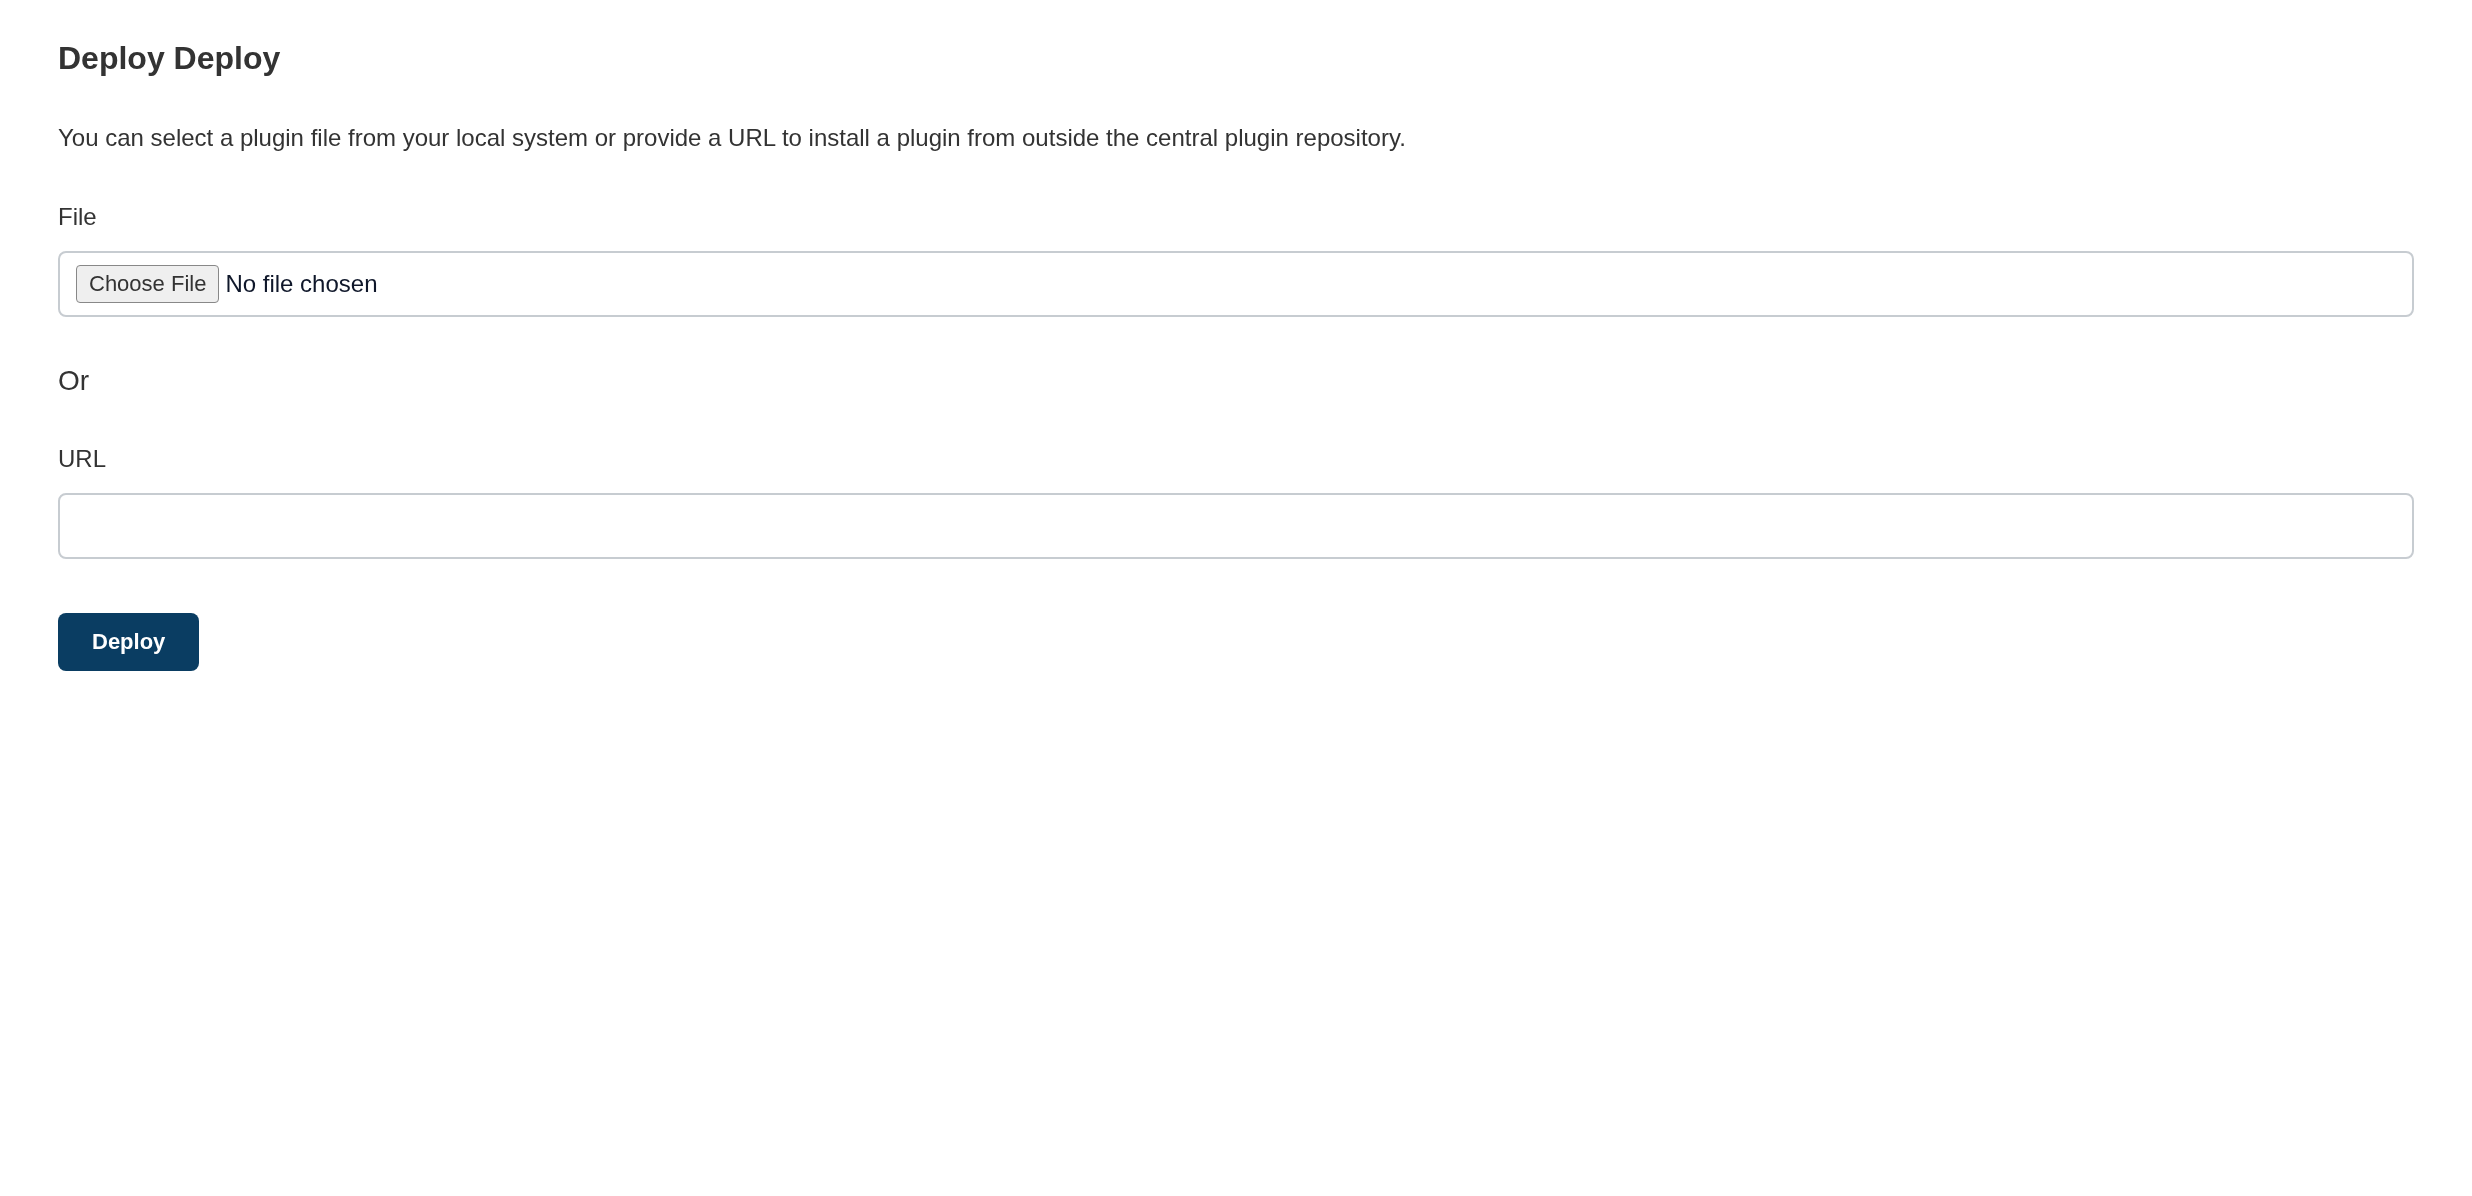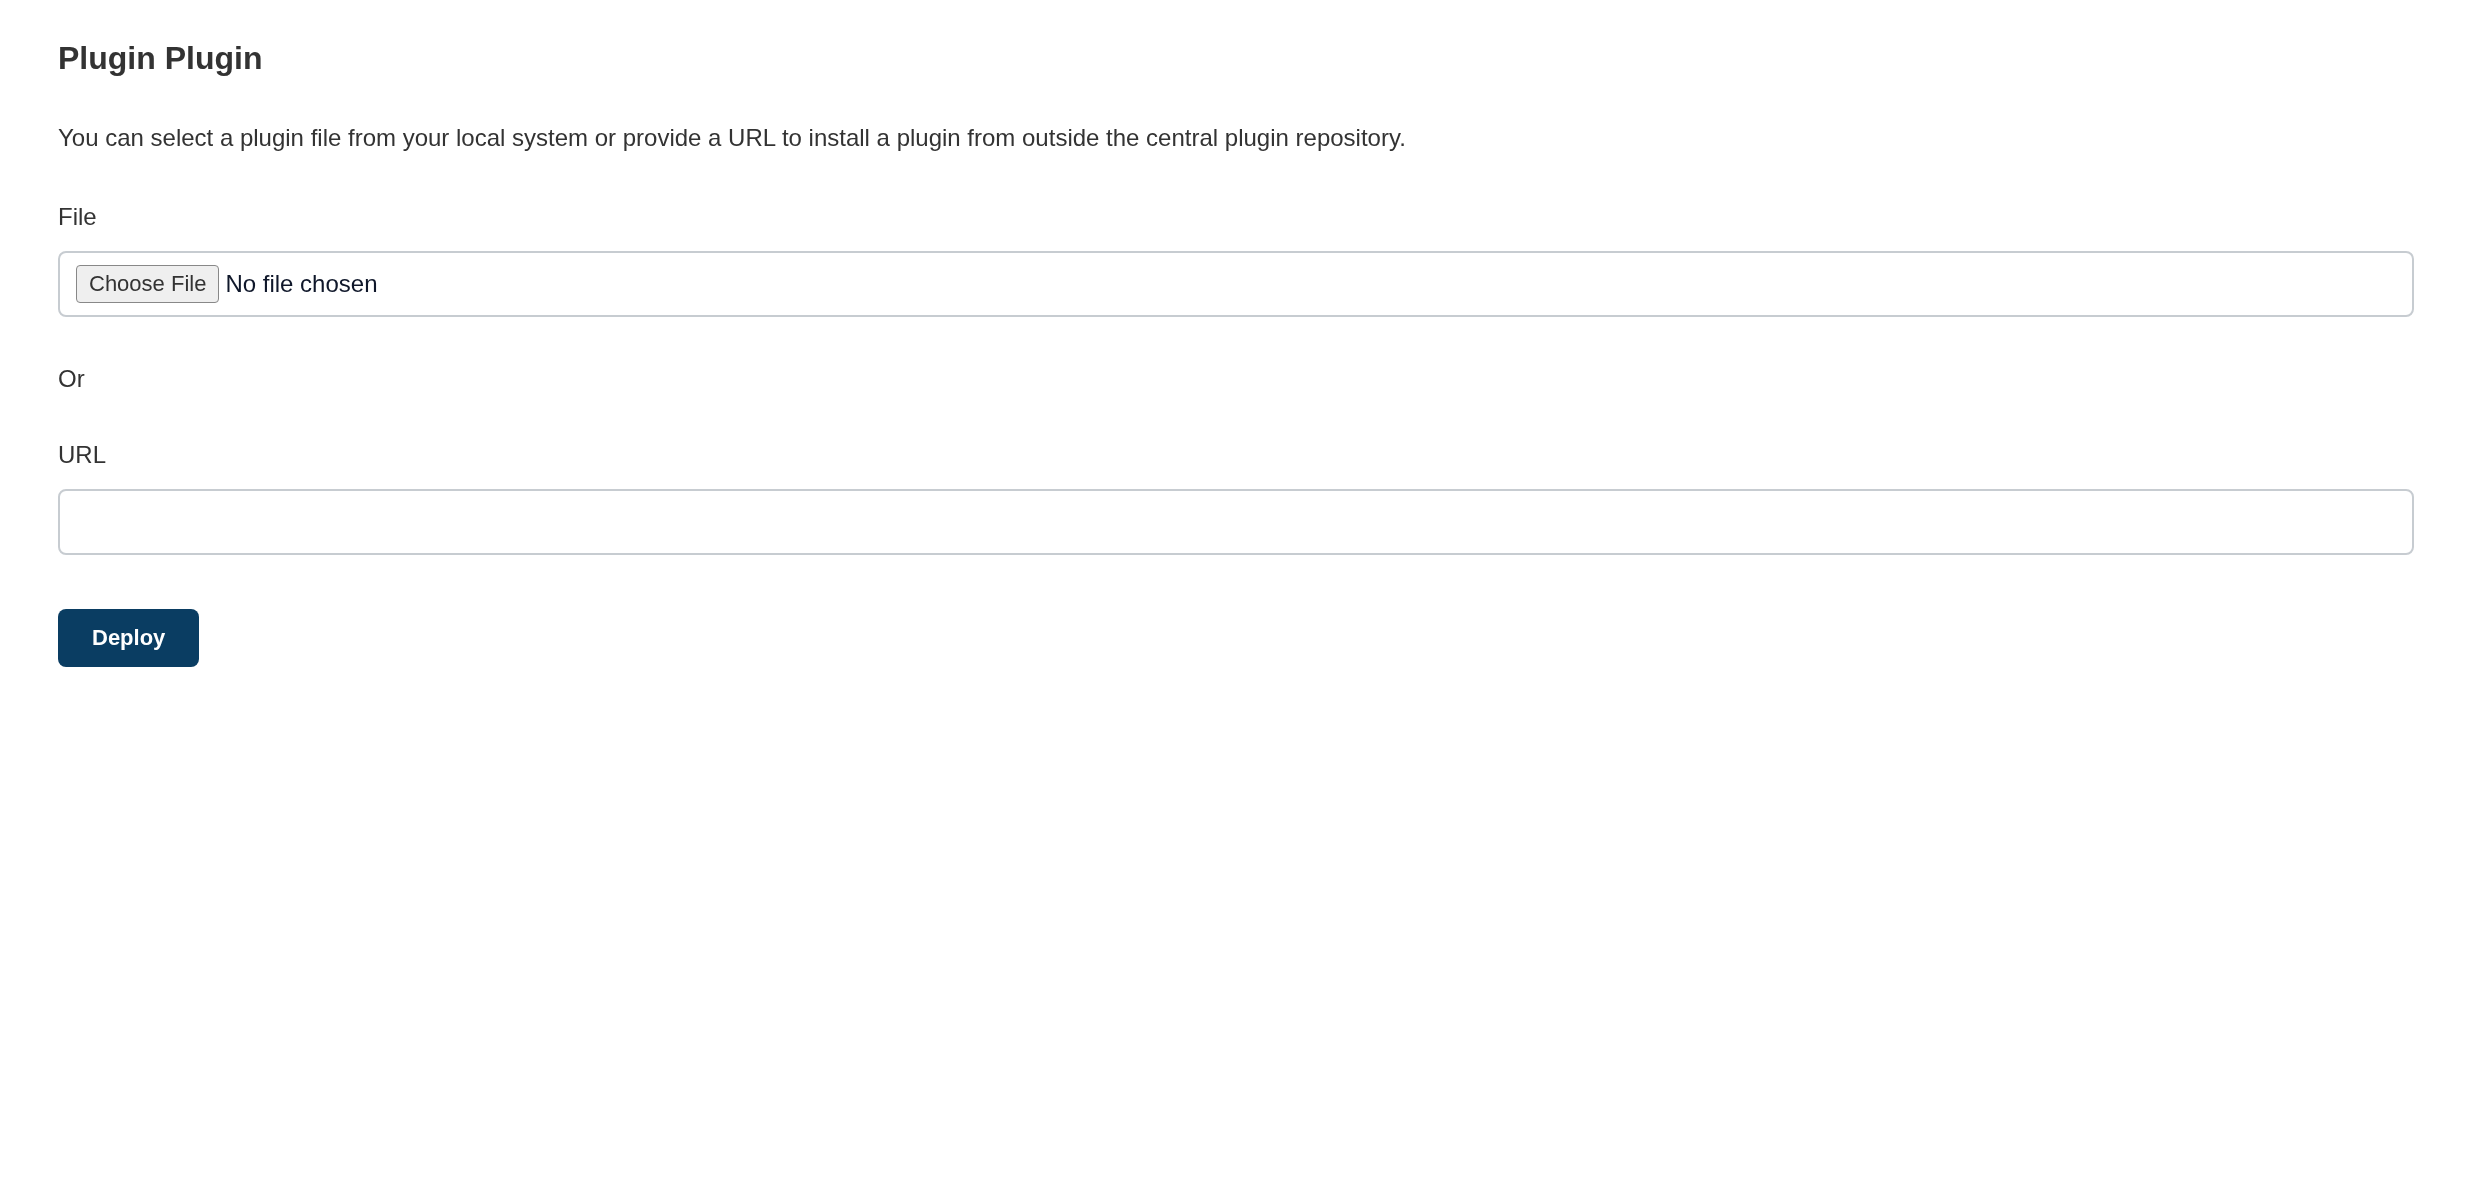--- a/index.html
+++ b/index.html
@@ -53,21 +53,21 @@
       font-size: 22px;
       color: #333333;
       cursor: pointer;
       font-family: inherit;
     }
     .file-status {
       font-size: 24px;
       color: #0f172a;
     }
     .separator-label {
-      font-size: 24px;
+      font-size: 28px;
       color: #333333;
       margin-bottom: 26px;
     }
     .url-input {
       width: 100%;
       border: 2px solid #c7ccd1;
       border-radius: 8px;
       padding: 18px 16px;
       font-size: 22px;
       font-family: inherit;
@@ -86,21 +86,21 @@
       cursor: pointer;
       font-family: inherit;
       text-align: right;
     }
   </style>
 </head>
 <body>
 
 
 
-<h1 class="page-title">Plugin Plugin</h1>
+<h1 class="page-title">Deploy Deploy</h1>
 
 <p class="description">You can select a plugin file from your local system or provide a URL to install a plugin from outside the central plugin repository.</p>
 
 <label class="field-label">File</label>
 
 <div class="file-input-wrapper">
   <button class="choose-file-button">Choose File</button>
   <span class="file-status">No file chosen</span>
 </div>
 

